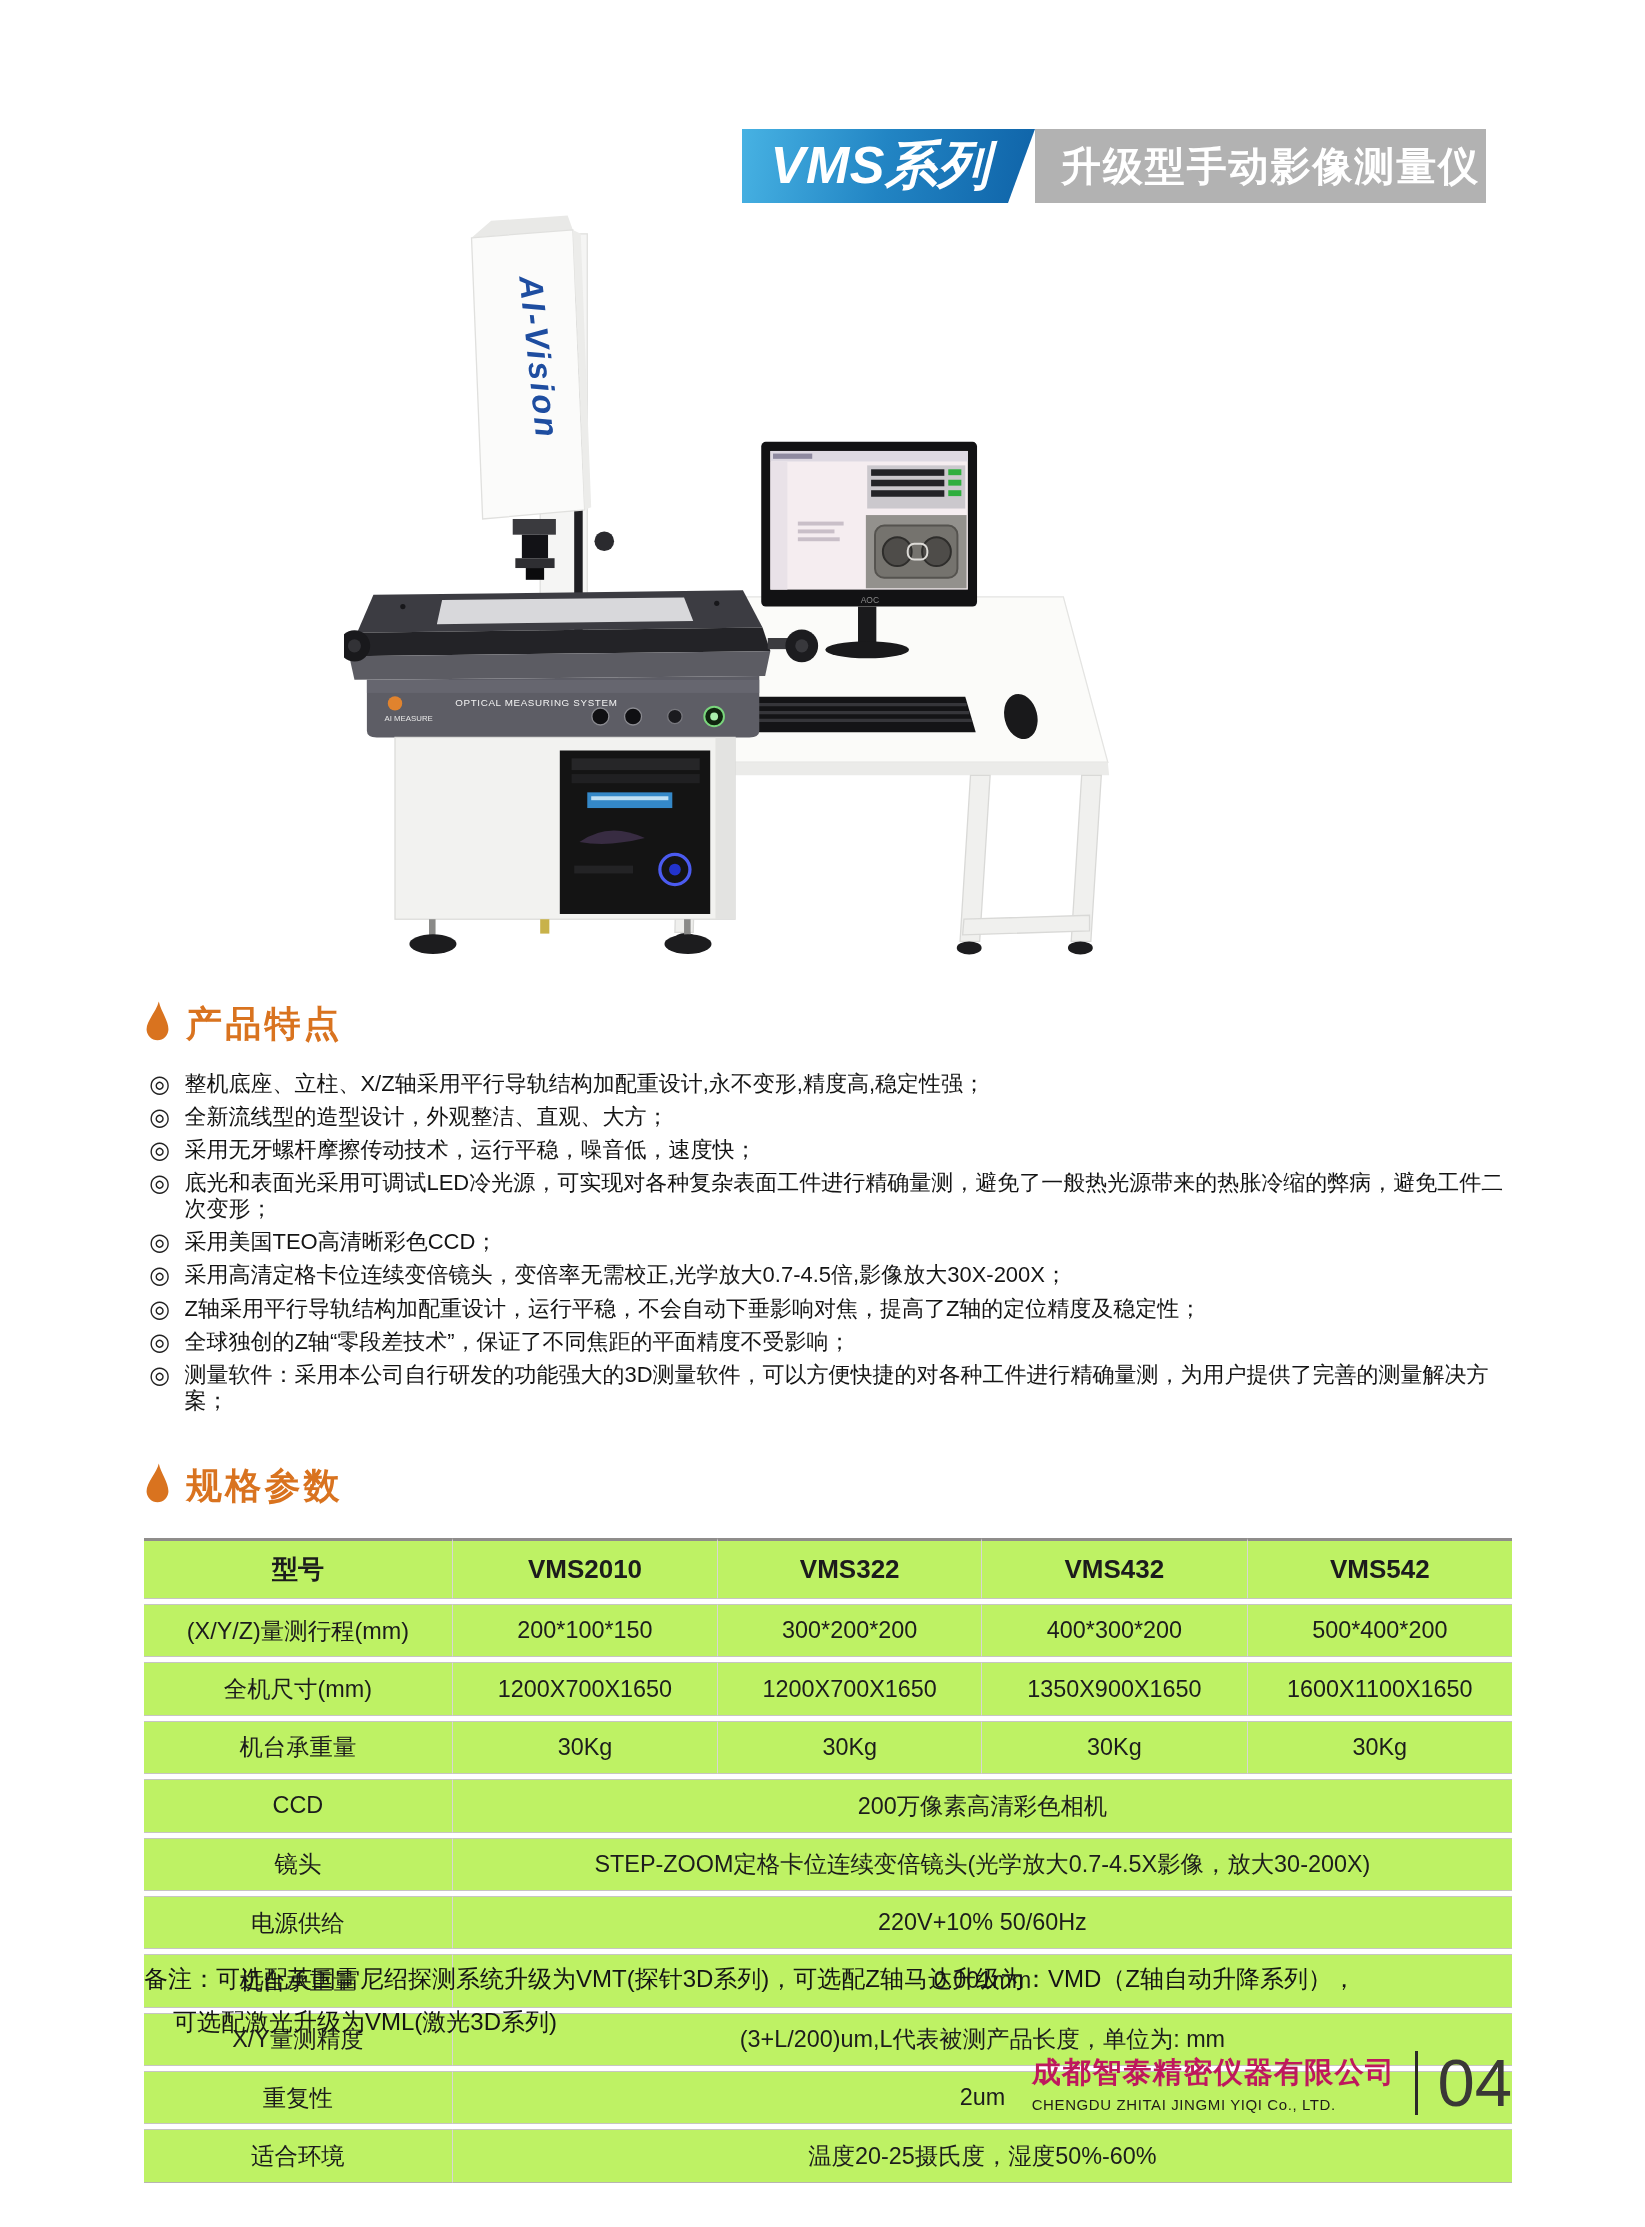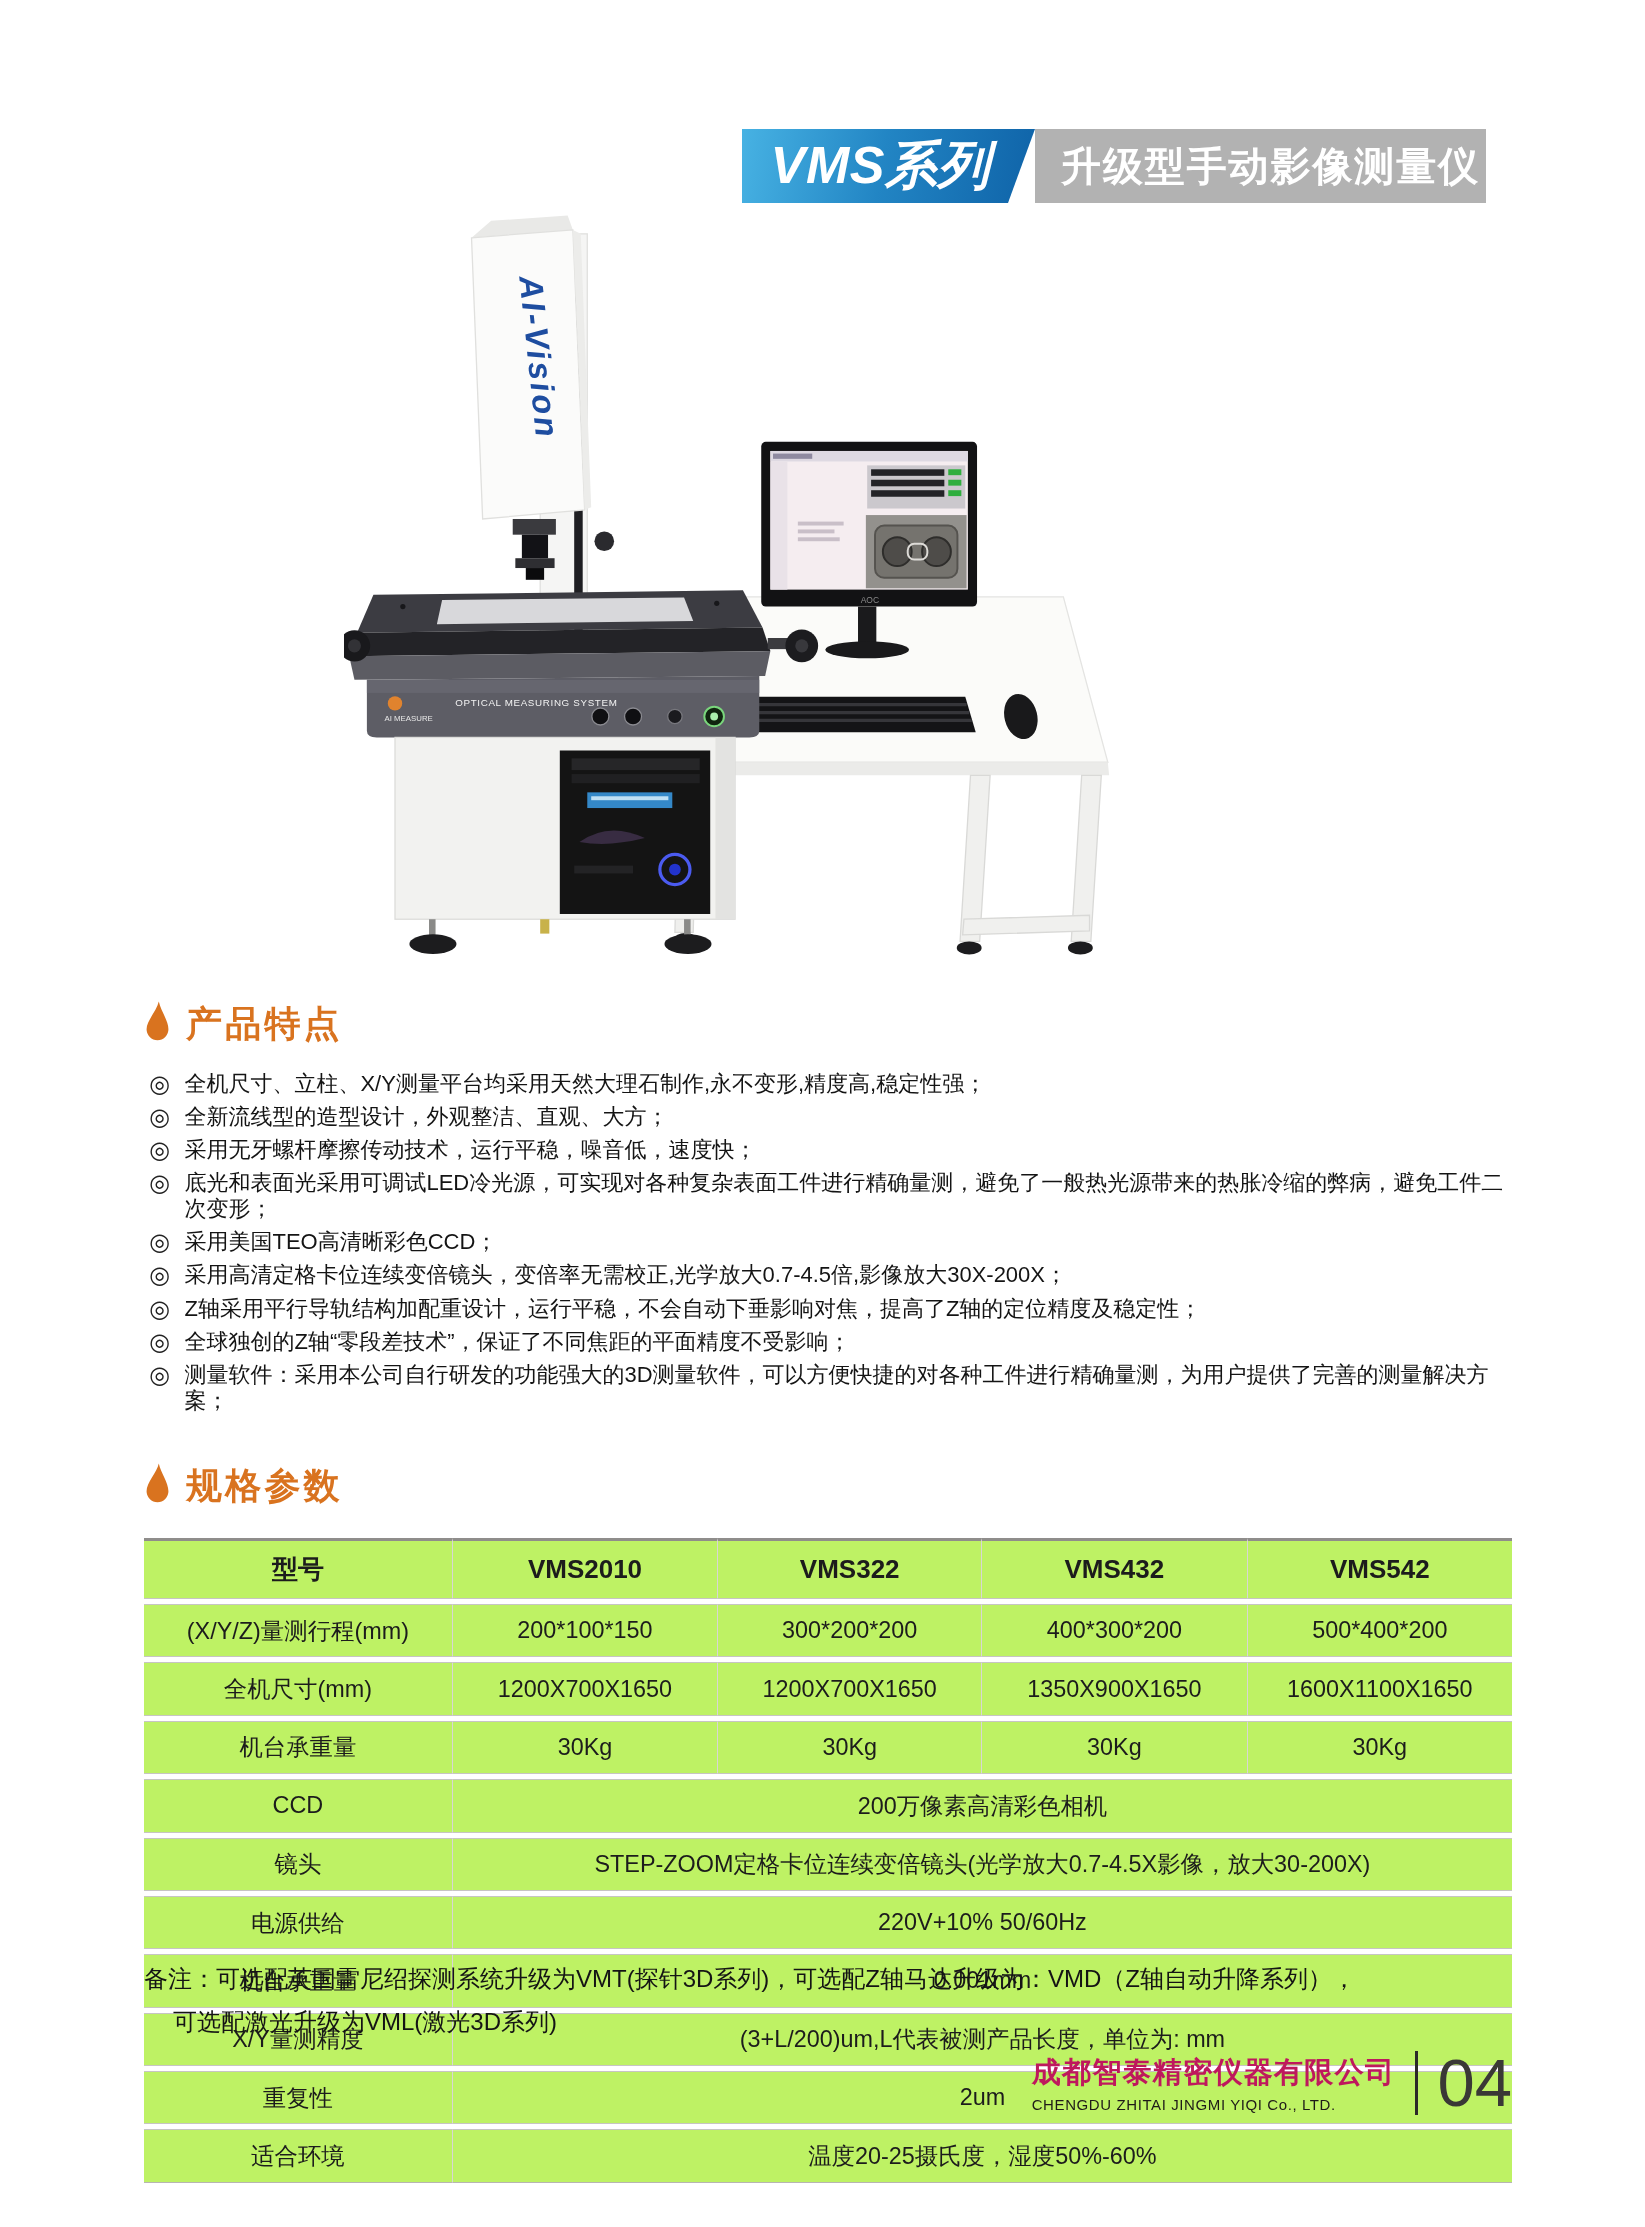--- a/index.html
+++ b/index.html
@@ -192,21 +192,21 @@
   <div class="section features">
     <div class="sec-head">
       <svg class="drop" viewBox="0 0 42 66">
         <path d="M23 2 C20 16 4 32 4 45 a17 17 0 0 0 34 0 C38 32 26 16 23 2 Z" fill="#d9731f"></path>
       </svg>
       <span class="sec-title">产品特点</span>
     </div>
     <ul class="feature-list">
       <li>
           <span class="blt">◎</span>
-          <span class="ftxt">全机尺寸、立柱、X/Y测量平台均采用天然大理石制作,永不变形,精度高,稳定性强；</span>
+          <span class="ftxt">整机底座、立柱、X/Z轴采用平行导轨结构加配重设计,永不变形,精度高,稳定性强；</span>
         </li>
       <li>
           <span class="blt">◎</span>
           <span class="ftxt">全新流线型的造型设计，外观整洁、直观、大方；</span>
         </li>
       <li>
           <span class="blt">◎</span>
           <span class="ftxt">采用无牙螺杆摩擦传动技术，运行平稳，噪音低，速度快；</span>
         </li>
       <li>

